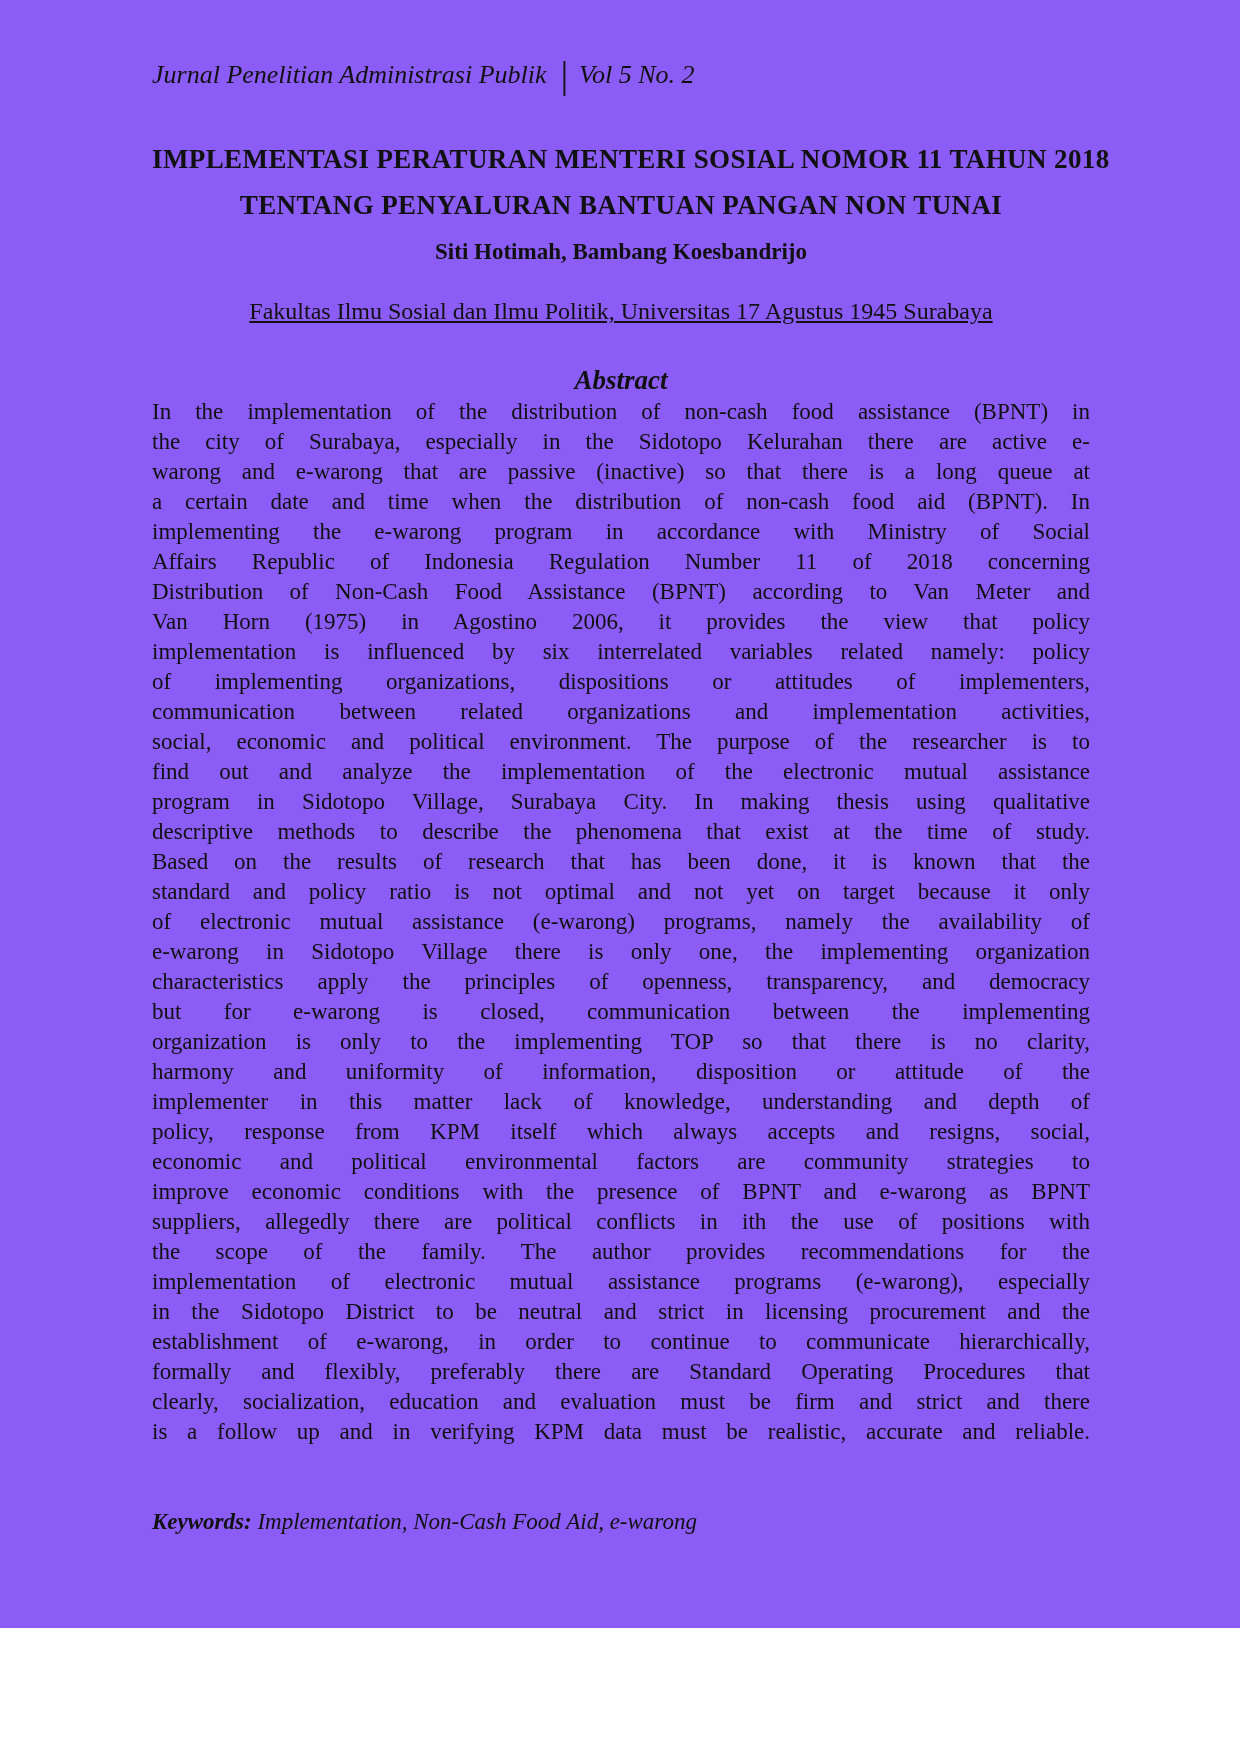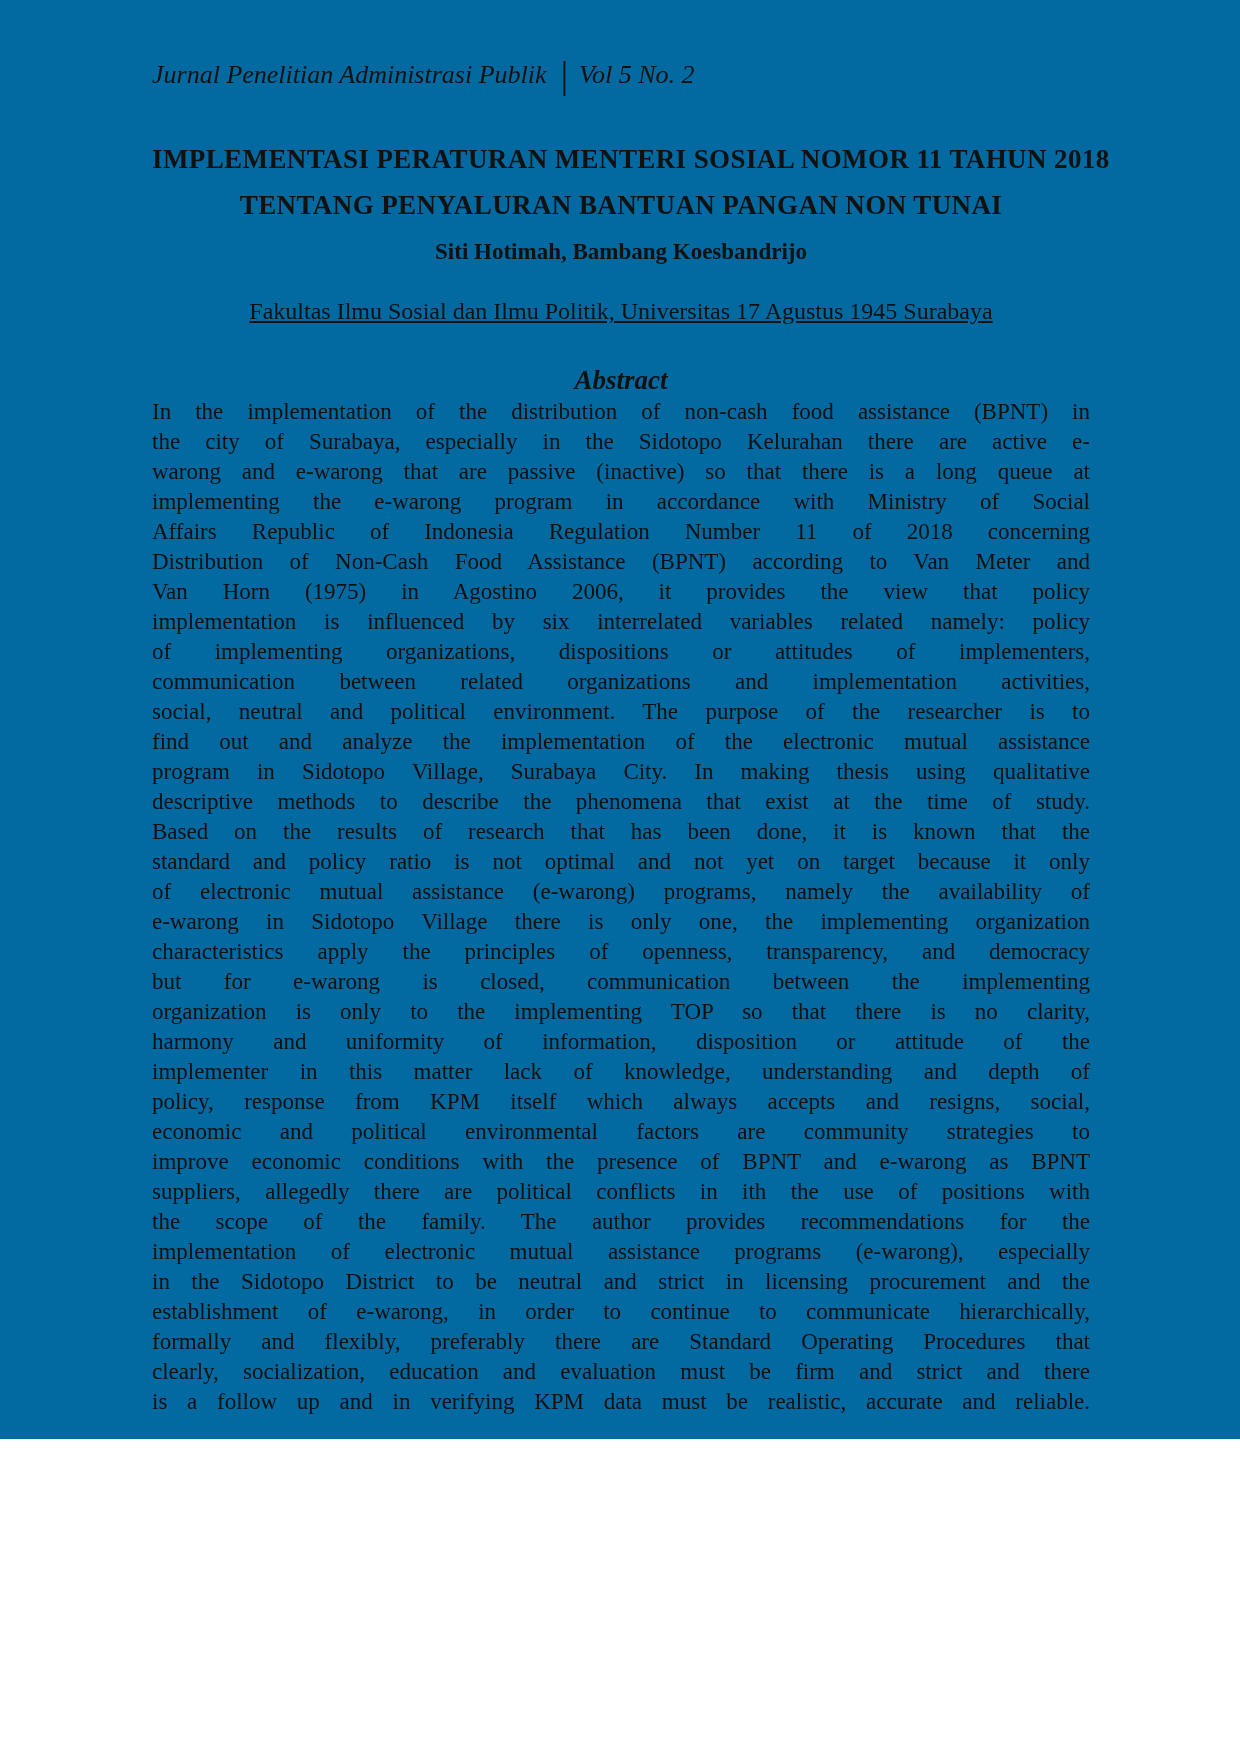--- a/index.html
+++ b/index.html
@@ -1,20 +1,20 @@
 <!DOCTYPE html>
 <html><head>
 <meta charset="utf-8">
 <style>
   html, body { margin: 0; padding: 0; background: #ffffff; }
   .page {
     position: relative;
     width: 1240px;
-    height: 1439px;
-    background: #0369a1;
+    height: 1628px;
+    background: #8b5cf6;
     color: #111111;
     font-family: "Liberation Serif", "DejaVu Serif", serif;
     overflow: hidden;
   }
   .abs { position: absolute; left: 152px; width: 938px; }
 
   .journal-header {
     top: 58px;
     font-style: italic;
     font-size: 26px;
@@ -111,28 +111,29 @@
 
   <div class="abs authors-line">Siti Hotimah, Bambang Koesbandrijo</div>
   <div class="abs affiliation-line">Fakultas Ilmu Sosial dan Ilmu Politik, Universitas 17 Agustus 1945 Surabaya</div>
 
   <div class="abs abstract-heading">Abstract</div>
 
   <div class="abs abstract-body">
       <div class="line">In the implementation of the distribution of non-cash food assistance (BPNT) in</div>
       <div class="line">the city of Surabaya, especially in the Sidotopo Kelurahan there are active e-</div>
       <div class="line">warong and e-warong that are passive (inactive) so that there is a long queue at</div>
+      <div class="line">a certain date and time when the distribution of non-cash food aid (BPNT). In</div>
       <div class="line">implementing the e-warong program in accordance with Ministry of Social</div>
       <div class="line">Affairs Republic of Indonesia Regulation Number 11 of 2018 concerning</div>
       <div class="line">Distribution of Non-Cash Food Assistance (BPNT) according to Van Meter and</div>
       <div class="line">Van Horn (1975) in Agostino 2006, it provides the view that policy</div>
       <div class="line">implementation is influenced by six interrelated variables related namely: policy</div>
       <div class="line">of implementing organizations, dispositions or attitudes of implementers,</div>
       <div class="line">communication between related organizations and implementation activities,</div>
-      <div class="line">social, neutral and political environment. The purpose of the researcher is to</div>
+      <div class="line">social, economic and political environment. The purpose of the researcher is to</div>
       <div class="line">find out and analyze the implementation of the electronic mutual assistance</div>
       <div class="line">program in Sidotopo Village, Surabaya City. In making thesis using qualitative</div>
       <div class="line">descriptive methods to describe the phenomena that exist at the time of study.</div>
       <div class="line">Based on the results of research that has been done, it is known that the</div>
       <div class="line">standard and policy ratio is not optimal and not yet on target because it only</div>
       <div class="line">of electronic mutual assistance (e-warong) programs, namely the availability of</div>
       <div class="line">e-warong in Sidotopo Village there is only one, the implementing organization</div>
       <div class="line">characteristics apply the principles of openness, transparency, and democracy</div>
       <div class="line">but for e-warong is closed, communication between the implementing</div>
       <div class="line">organization is only to the implementing TOP so that there is no clarity,</div>

